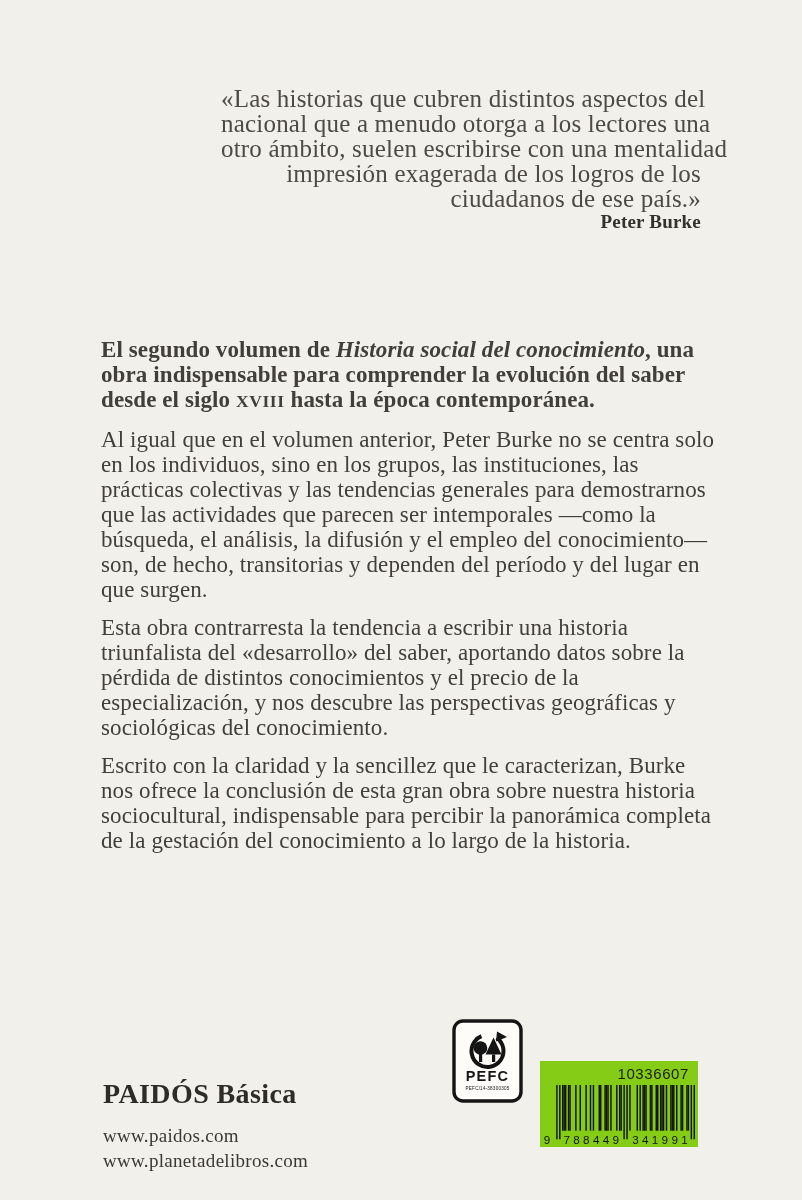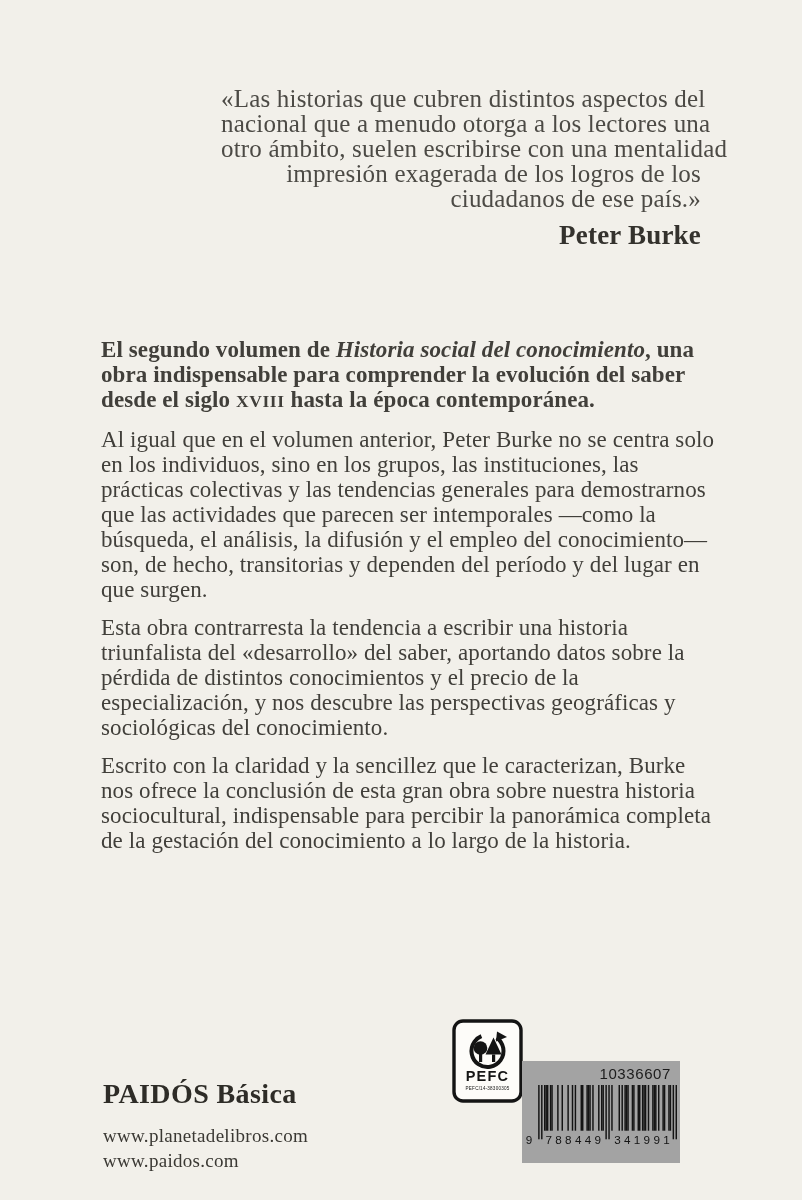--- a/index.html
+++ b/index.html
@@ -22,22 +22,21 @@
     text-align: right;
   }
   .quote-line {
     font-size: 25px;
     line-height: 25px;
     letter-spacing: 0.2px;
     color: #4c4a45;
     white-space: nowrap;
   }
   .attribution {
-    margin-top: 9px;
-    font-size: 27px;
+    font-size: 19px;
     font-weight: bold;
     color: #34322d;
     letter-spacing: 0.2px;
   }
 
   
   .synopsis {
     position: absolute;
     top: 337px;
     left: 101px;
@@ -96,25 +95,25 @@
   }
   .pefc-cert {
     font-family: "Liberation Sans", sans-serif;
     font-size: 4.6px;
     letter-spacing: 0.2px;
     fill: #161616;
   }
 
   .barcode-box {
     position: absolute;
-    left: 522px;
+    left: 540px;
     top: 1061px;
     width: 158px;
-    height: 102px;
-    background: #a3a3a3;
+    height: 86px;
+    background: #84cc16;
   }
   .product-code {
     position: absolute;
     top: 4px;
     right: 9px;
     font-family: "Liberation Sans", sans-serif;
     font-size: 15px;
     letter-spacing: 0.6px;
     color: #1c1c1c;
   }
@@ -145,22 +144,22 @@
 
   <div class="synopsis">
     <p class="intro"><span>El segundo volumen de </span><em>Historia social del conocimiento</em><span>, una obra indispensable para comprender la evolución del saber desde el siglo </span><span class="smallcaps">xviii</span><span> hasta la época contemporánea.</span></p>
     <p>Al igual que en el volumen anterior, Peter Burke no se centra solo en los individuos, sino en los grupos, las instituciones, las prácticas colectivas y las tendencias generales para demostrarnos que las actividades que parecen ser intemporales —como la búsqueda, el análisis, la difusión y el empleo del conocimiento— son, de hecho, transitorias y dependen del período y del lugar en que surgen.</p>
     <p>Esta obra contrarresta la tendencia a escribir una historia triunfalista del «desarrollo» del saber, aportando datos sobre la pérdida de distintos conocimientos y el precio de la especialización, y nos descubre las perspectivas geográficas y sociológicas del conocimiento.</p>
     <p>Escrito con la claridad y la sencillez que le caracterizan, Burke nos ofrece la conclusión de esta gran obra sobre nuestra historia sociocultural, indispensable para percibir la panorámica completa de la gestación del conocimiento a lo largo de la historia.</p>
   </div>
 
   <div class="imprint-block">
     <div class="imprint">PAIDÓS Básica</div>
+    <div class="url">www.paidos.com</div>
     <div class="url">www.planetadelibros.com</div>
-    <div class="url">www.paidos.com</div>
   </div>
 
   <div class="pefc-badge">
     <svg width="71" height="84" viewBox="0 0 71 84">
       <rect x="2" y="2" width="67" height="80" rx="9" fill="#fdfcf9" stroke="#141414" stroke-width="3.4"></rect>
 
       <g>
         <circle cx="35.5" cy="32" r="16" fill="none" stroke="#141414" stroke-width="4" stroke-dasharray="84 17" transform="rotate(-55 35.5 32)"></circle>
         <polygon points="45,12.5 55,18 44,22.5" fill="#141414"></polygon>
       </g>

